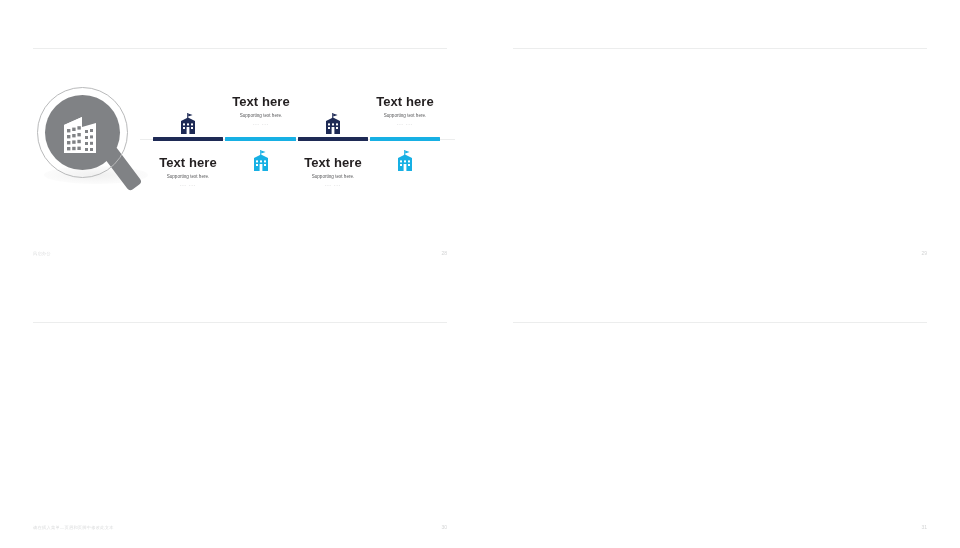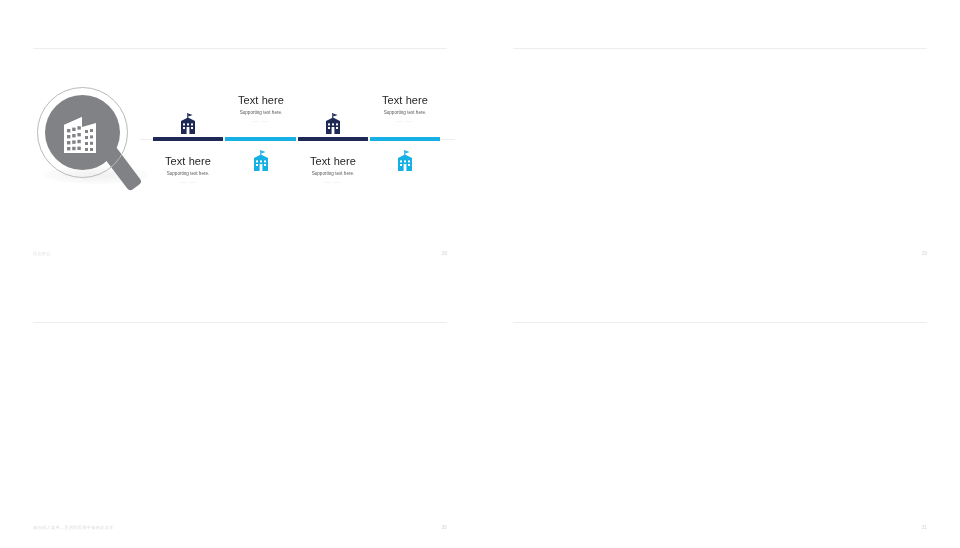--- a/index.html
+++ b/index.html
@@ -26,21 +26,21 @@
   .mag-ring{position:absolute;left:9px;top:3px;width:91px;height:91px;border-radius:50%;
     border:1.1px solid #b9babb;box-sizing:border-box;}
   .mag-lens{position:absolute;left:17px;top:11px;width:75px;height:75px;border-radius:50%;background:#808285;}
   .mag-handle{position:absolute;left:74px;top:71px;width:16px;height:46px;background:#808285;
     border-radius:4px;transform:rotate(-37deg);transform-origin:top left;}
   .bld-white{position:absolute;left:34px;top:27px;}
 
   .tl-line{position:absolute;left:140px;top:139px;width:315px;height:1px;background:#eceded;}
   .tl-bar{position:absolute;height:4px;top:137px;border-radius:.5px;}
   .tl-col{position:absolute;width:78px;text-align:center;}
-  .tl-title{font-size:11px;font-weight:normal;color:#231f20;letter-spacing:.1px;}
+  .tl-title{font-size:13px;font-weight:bold;color:#231f20;letter-spacing:.1px;}
   .tl-sub{font-size:4.6px;color:#58595b;margin-top:4px;}
   .tl-dots{font-size:4px;color:#d5d6d7;margin-top:3px;letter-spacing:1px;}
   .tl-icon{position:absolute;width:78px;text-align:center;}
 
   
   .bld{display:inline-block;}
 </style>
 </head>
 <body>
 

